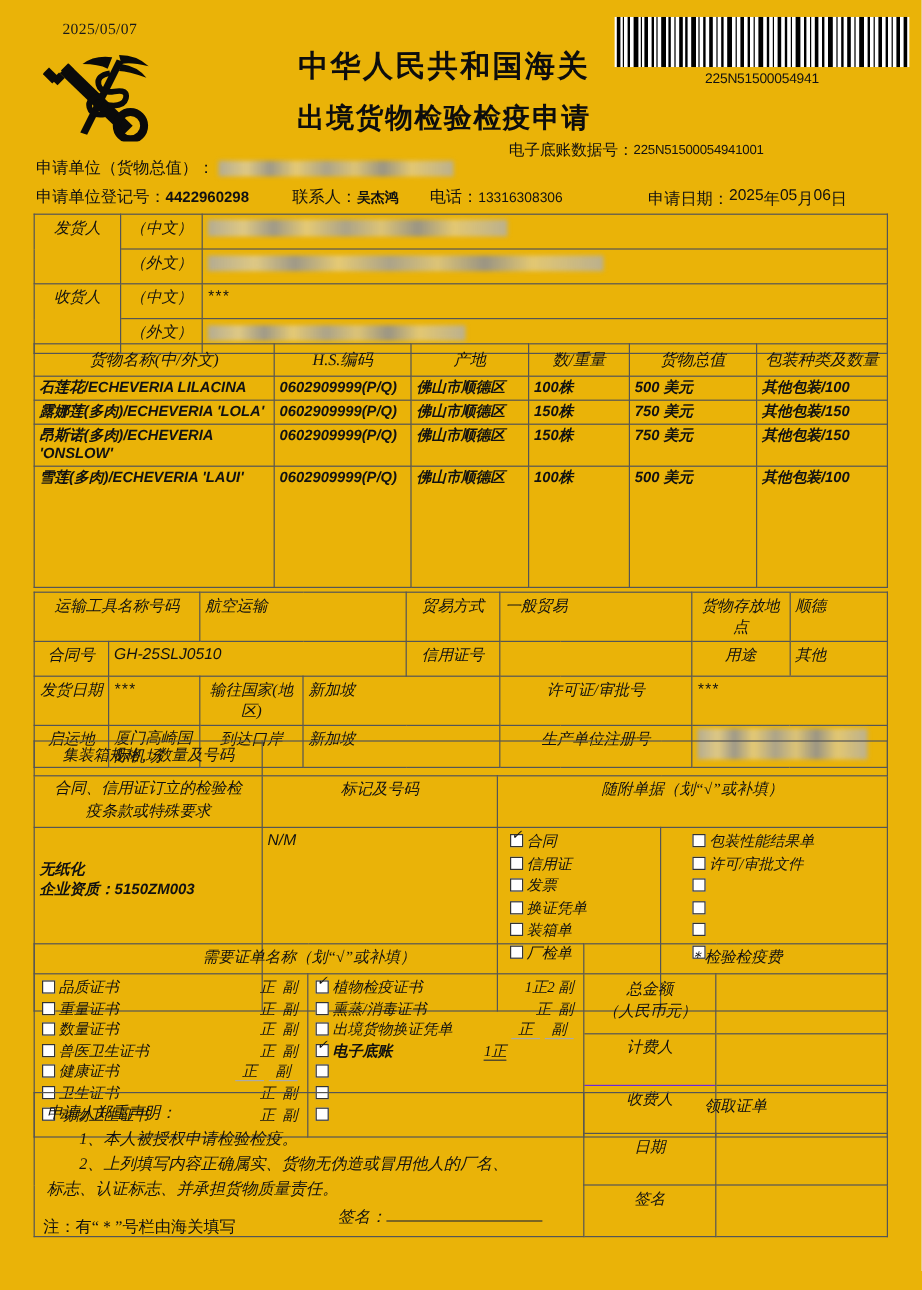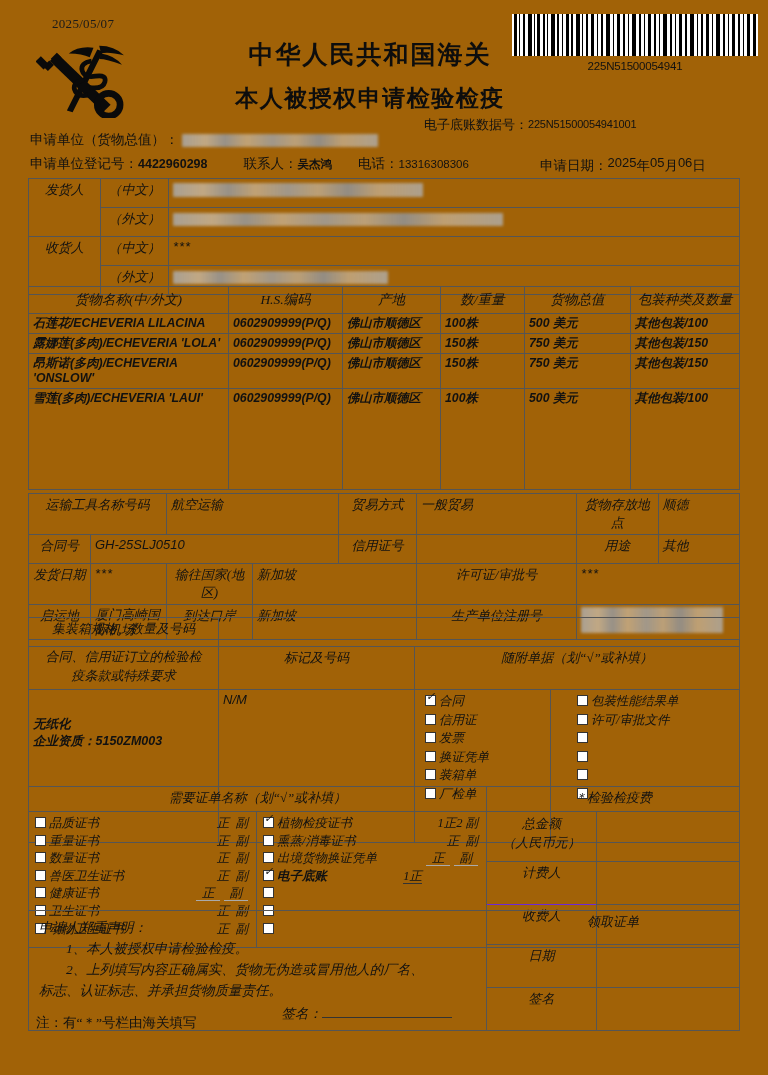--- a/index.html
+++ b/index.html
@@ -7,21 +7,21 @@
     padding: 0;
     background: #e8e8e8;
   }
   body {
     font-family: "Liberation Serif", "DejaVu Serif", serif;
   }
   .page {
     position: relative;
     width: 768px;
     height: 1075px;
-    background: #a16207;
+    background: #eab308;
     overflow: hidden;
     box-sizing: border-box;
   }
   
   .topdate {
     position: absolute;
     left: 52px; top: 16px;
     font-size: 13px;
     color: #1a1a1a;
     letter-spacing: .3px;
@@ -264,21 +264,21 @@
 
         <path d="M60 6 q-16 -2 -26 6 q14 0 22 4 z"></path>
         <path d="M66 4 q16 0 26 10 q-16 -4 -24 -2 z"></path>
         <path d="M68 12 q14 2 22 12 q-16 -6 -24 -6 z"></path>
       </g>
     </svg>
   </div>
 
   <div class="titles">
     <div class="title-main">中华人民共和国海关</div>
-    <div class="title-sub">本人被授权申请检验检疫</div>
+    <div class="title-sub">出境货物检验检疫申请</div>
   </div>
 
   <div class="barcode-wrap">
     <svg class="barcode" viewBox="0 0 246 42" preserveAspectRatio="none">
       <rect x="0" y="0" width="246" height="42" fill="#ffffff"></rect>
       <g fill="#000000">
         <rect x="2" y="0" width="3" height="42"></rect>
           <rect x="7" y="0" width="1" height="42"></rect>
         <rect x="11" y="0" width="2" height="42"></rect>
           <rect x="16" y="0" width="4" height="42"></rect>

